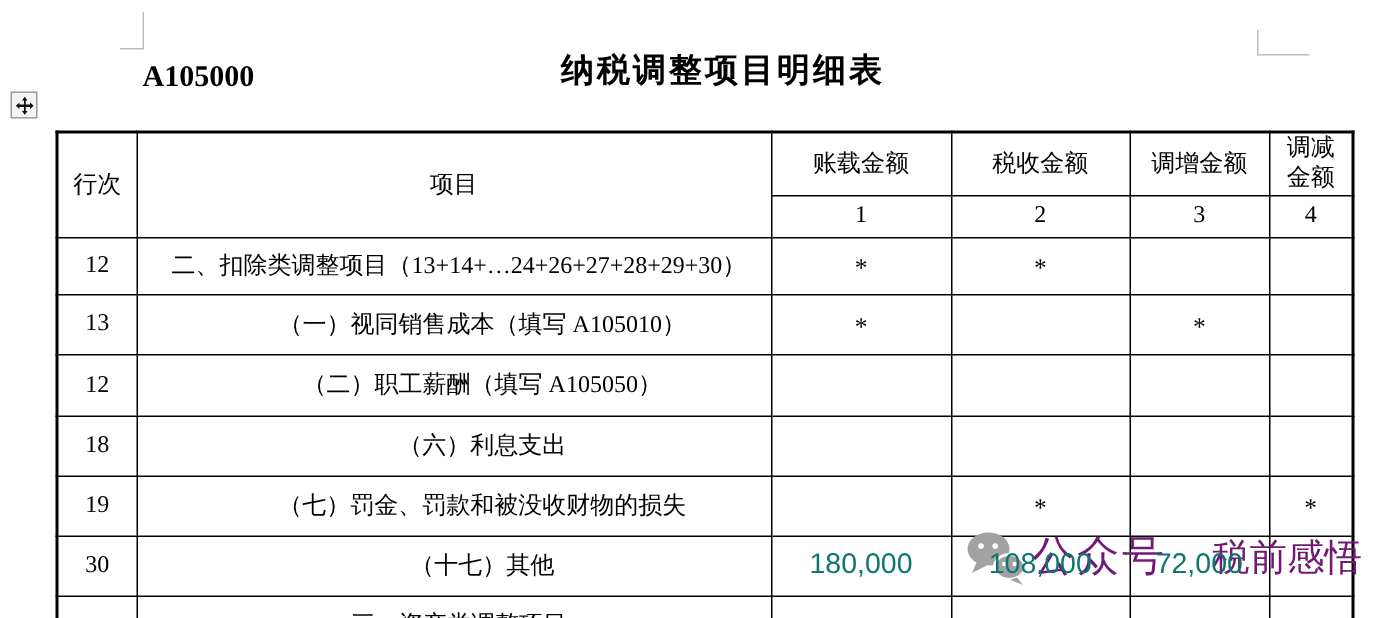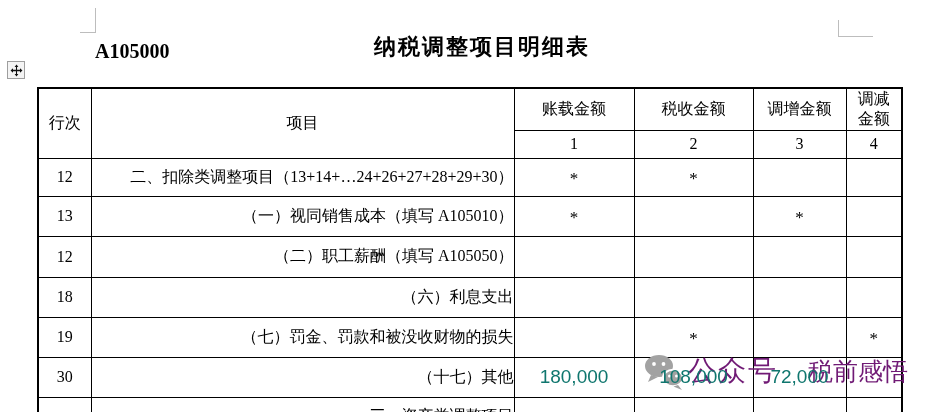--- a/index.html
+++ b/index.html
@@ -26,21 +26,21 @@
   
   table#form-table {
     position:absolute; left:37px; top:87px; width:864px;
     border-collapse:collapse; table-layout:fixed;
     border:2px solid #000; font-size:16px;
   }
   #form-table th, #form-table td {
     border:1px solid #000; vertical-align:middle; text-align:center;
     overflow:hidden; white-space:nowrap; font-weight:normal;
   }
-  #form-table td.item-cell { text-align:right; }
+  #form-table td.item-cell { text-align:center; }
   .indent-l1 { padding-left:7px; }
   .indent-l2 { padding-left:38px; }
   .wrap2 { display:inline-block; width:36px; line-height:1.25; white-space:normal; }
   .blue-dbl { border-bottom:3px double #3f6cc0; padding-bottom:16px; }
   .ast { font-size:17px; }
   .ast span { position:relative; top:2px; }
   .val-red {
     color:#0f766e; font-family:"Liberation Sans","DejaVu Sans",sans-serif;
     font-weight:bold; font-size:19px; position:relative; z-index:6;
   }

